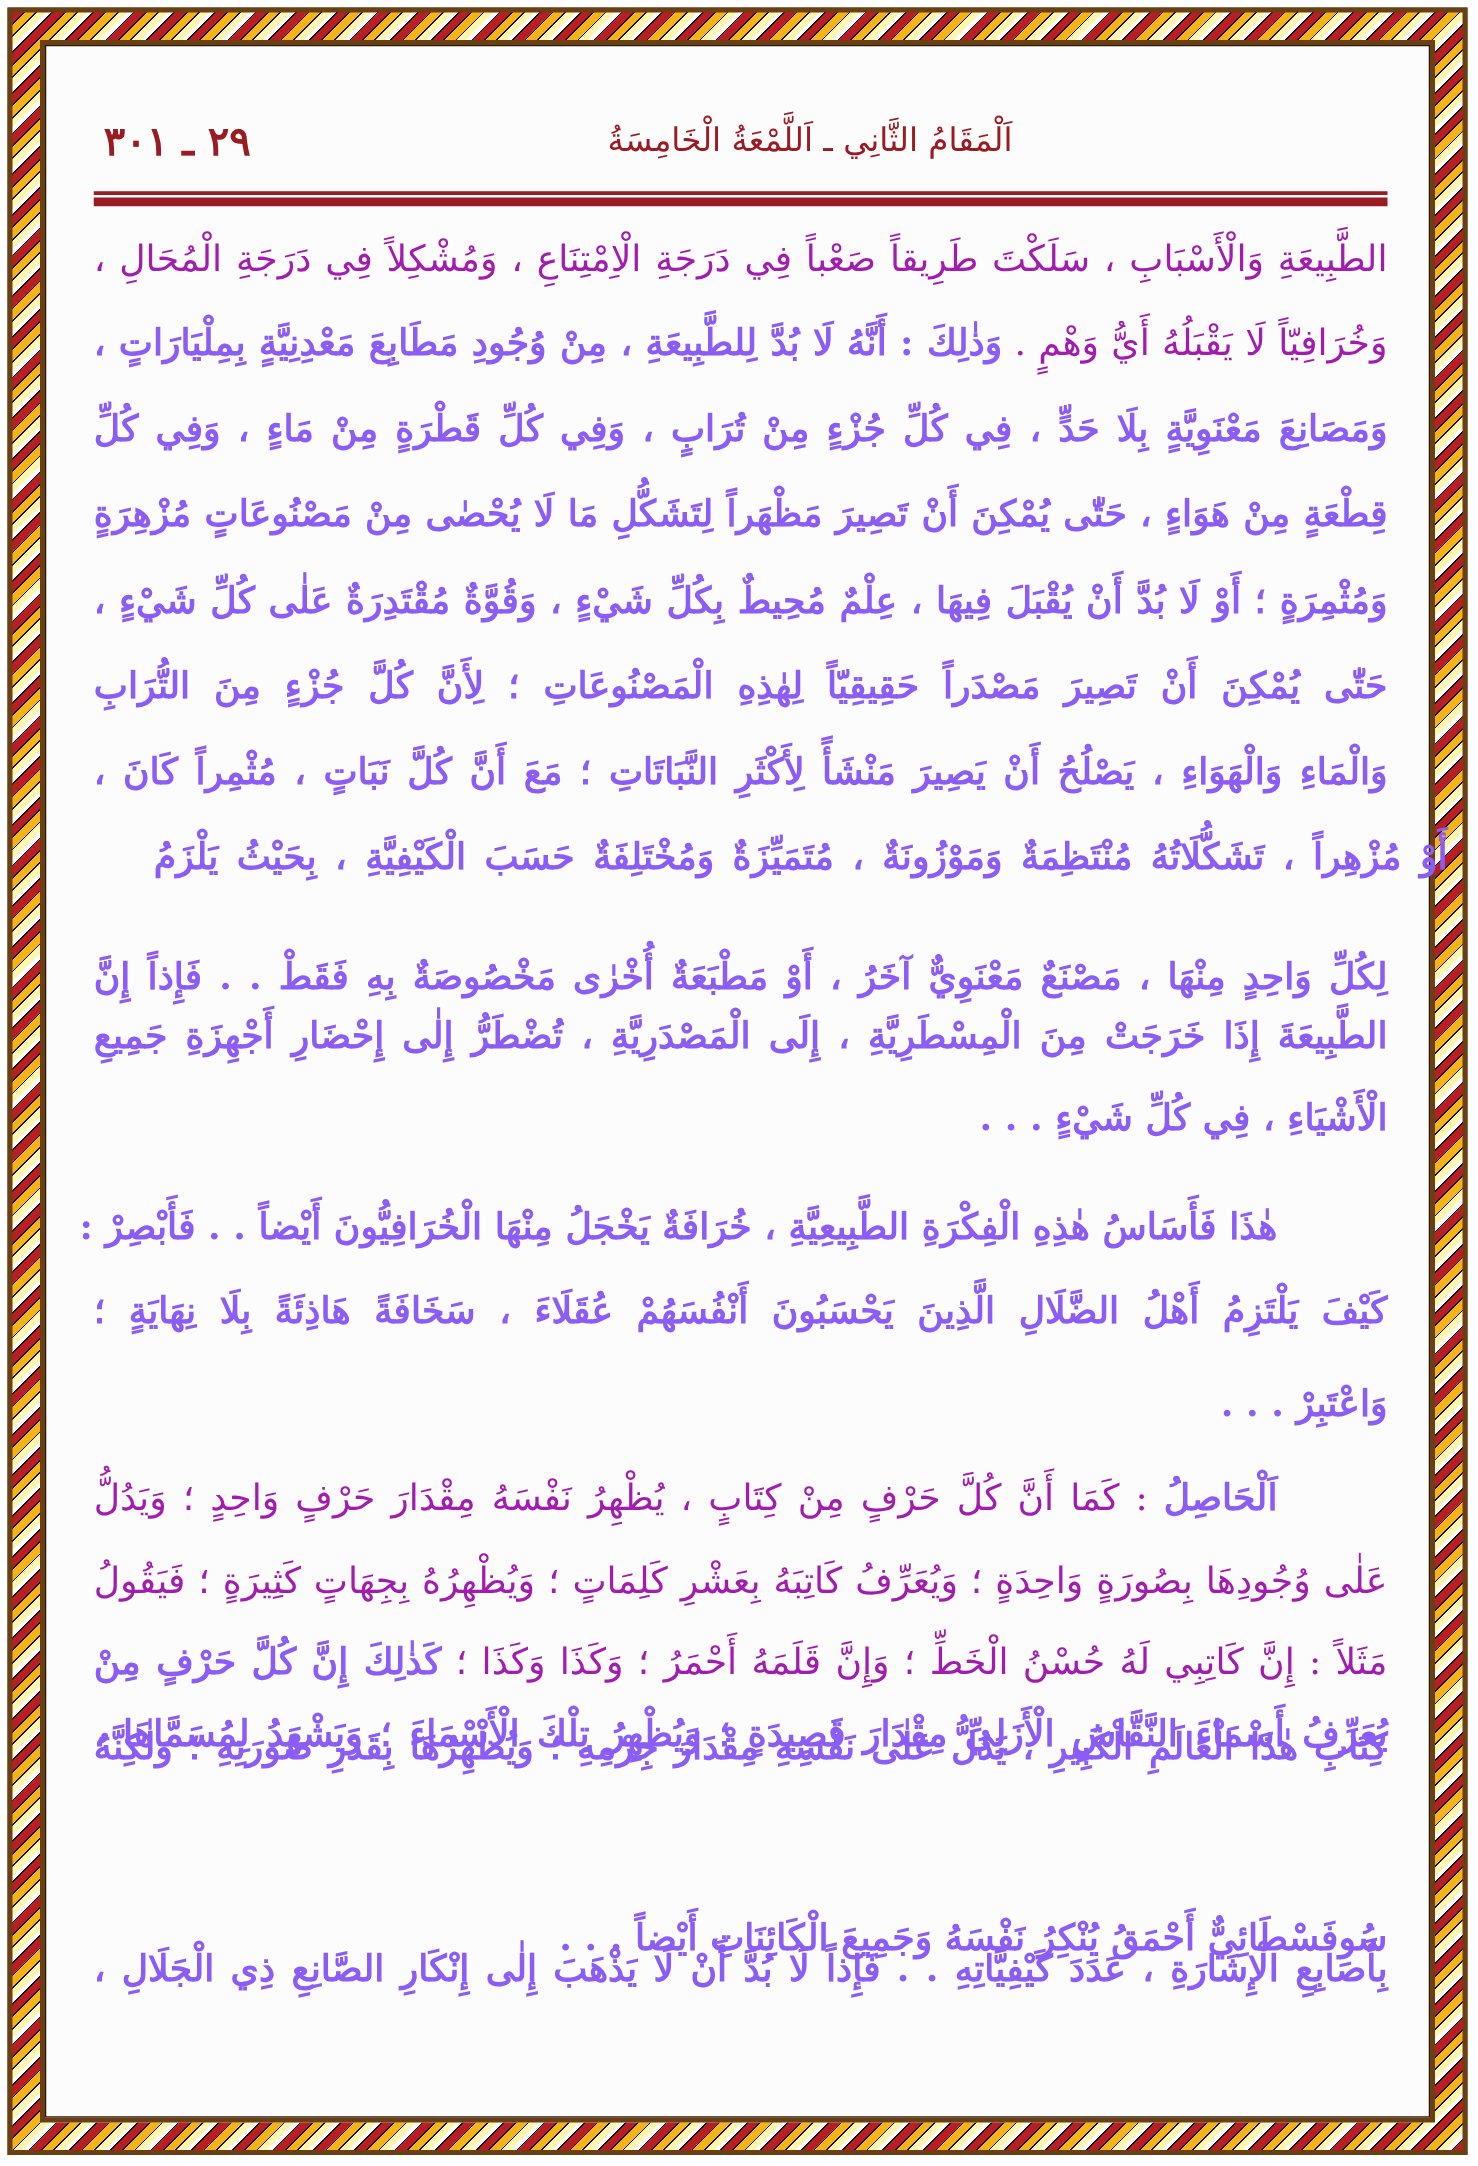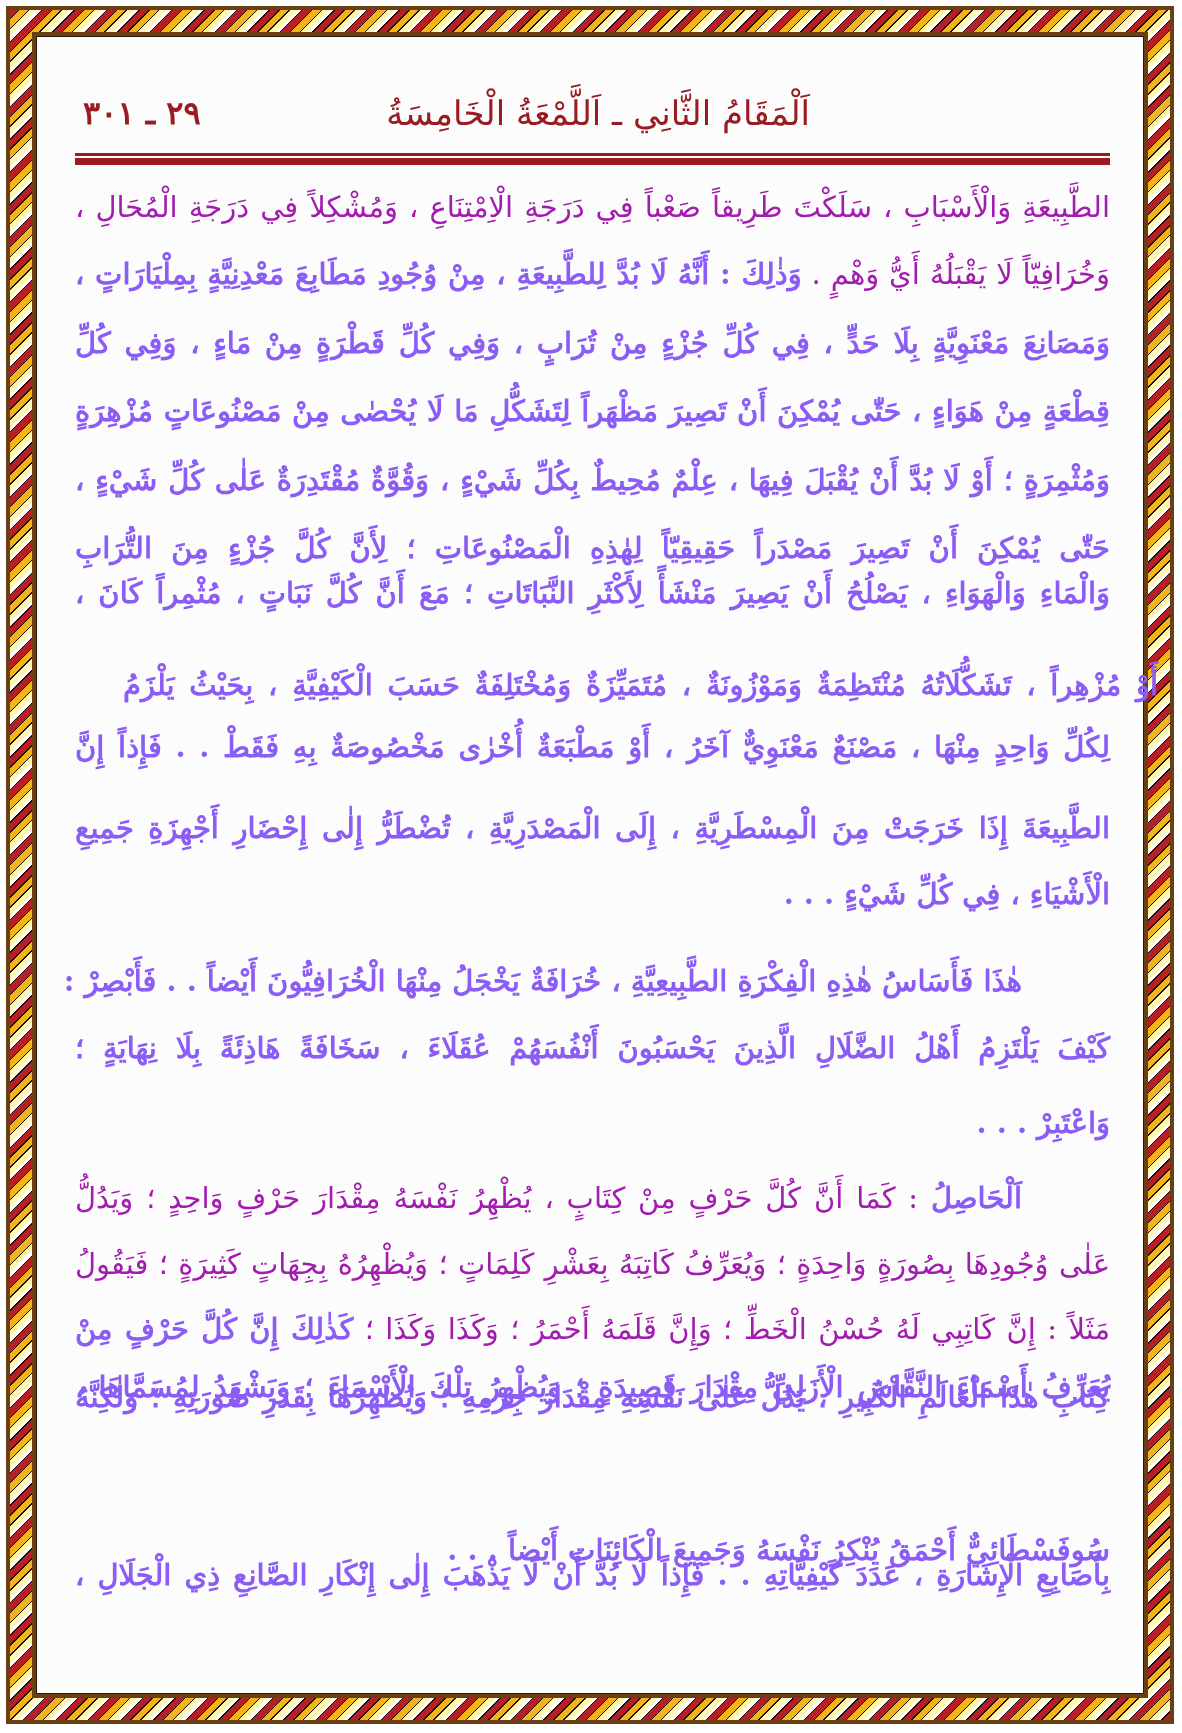--- a/index.html
+++ b/index.html
@@ -36,21 +36,21 @@
     content:""; position:absolute; inset:0; border:1px solid #2a1806;
   }
   .page {
     position:absolute; left:75px; top:0; width:1035px; height:1733px;
     direction:rtl;
   }
   .header {
     position:absolute; top:88px; left:0; width:1035px; height:50px;
   }
   .header-title {
-    position:absolute; right:300px; top:0; font-size:34px; color:#9b1b22;
+    position:absolute; right:300px; top:0; font-size:26px; color:#9b1b22;
     line-height:50px; white-space:nowrap;
   }
   .header-page {
     position:absolute; left:8px; top:0; font-size:32px; color:#9b1b22; font-weight:bold;
     line-height:50px; direction:rtl; white-space:nowrap;
   }
   .rule-thin { position:absolute; top:153px; left:0; width:1035px; height:3px; background:#9b1b22; }
   .rule-thick { position:absolute; top:158px; left:0; width:1035px; height:7px; background:#9b1b22; }
 
   .line {
@@ -78,23 +78,23 @@
   <div class="rule-thin"></div>
   <div class="rule-thick"></div>
 
   <div id="body-text">
       <div class="line" style="top: 177px;"><span class="seg-black">الطَّبِيعَةِ وَالْأَسْبَابِ ، سَلَكْتَ طَرِيقاً صَعْباً فِي دَرَجَةِ الْاِمْتِنَاعِ ، وَمُشْكِلاً فِي دَرَجَةِ الْمُحَالِ ،</span></div>
       <div class="line" style="top: 244px;"><span class="seg-black">وَخُرَافِيّاً لَا يَقْبَلُهُ أَيُّ وَهْمٍ . </span><span class="seg-red">وَذٰلِكَ : أَنَّهُ لَا بُدَّ لِلطَّبِيعَةِ ، مِنْ وُجُودِ مَطَابِعَ مَعْدِنِيَّةٍ بِمِلْيَارَاتٍ ،</span></div>
       <div class="line" style="top: 313px;"><span class="seg-red">وَمَصَانِعَ مَعْنَوِيَّةٍ بِلَا حَدٍّ ، فِي كُلِّ جُزْءٍ مِنْ تُرَابٍ ، وَفِي كُلِّ قَطْرَةٍ مِنْ مَاءٍ ، وَفِي كُلِّ</span></div>
       <div class="line" style="top: 381px;"><span class="seg-red">قِطْعَةٍ مِنْ هَوَاءٍ ، حَتّٰى يُمْكِنَ أَنْ تَصِيرَ مَظْهَراً لِتَشَكُّلِ مَا لَا يُحْصٰى مِنْ مَصْنُوعَاتٍ مُزْهِرَةٍ</span></div>
       <div class="line" style="top: 450px;"><span class="seg-red">وَمُثْمِرَةٍ ؛ أَوْ لَا بُدَّ أَنْ يُقْبَلَ فِيهَا ، عِلْمٌ مُحِيطٌ بِكُلِّ شَيْءٍ ، وَقُوَّةٌ مُقْتَدِرَةٌ عَلٰى كُلِّ شَيْءٍ ،</span></div>
       <div class="line" style="top: 518px;"><span class="seg-red">حَتّٰى يُمْكِنَ أَنْ تَصِيرَ مَصْدَراً حَقِيقِيّاً لِهٰذِهِ الْمَصْنُوعَاتِ ؛ لِأَنَّ كُلَّ جُزْءٍ مِنَ التُّرَابِ</span></div>
-      <div class="line" style="top: 563px;"><span class="seg-red">وَالْمَاءِ وَالْهَوَاءِ ، يَصْلُحُ أَنْ يَصِيرَ مَنْشَأً لِأَكْثَرِ النَّبَاتَاتِ ؛ مَعَ أَنَّ كُلَّ نَبَاتٍ ، مُثْمِراً كَانَ ،</span></div>
+      <div class="line" style="top: 587px;"><span class="seg-red">وَالْمَاءِ وَالْهَوَاءِ ، يَصْلُحُ أَنْ يَصِيرَ مَنْشَأً لِأَكْثَرِ النَّبَاتَاتِ ؛ مَعَ أَنَّ كُلَّ نَبَاتٍ ، مُثْمِراً كَانَ ،</span></div>
       <div class="line" style="top: 655px; margin-left: 48px;"><span class="seg-red">أَوْ مُزْهِراً ، تَشَكُّلَاتُهُ مُنْتَظِمَةٌ وَمَوْزُونَةٌ ، مُتَمَيِّزَةٌ وَمُخْتَلِفَةٌ حَسَبَ الْكَيْفِيَّةِ ، بِحَيْثُ يَلْزَمُ</span></div>
-      <div class="line" style="top: 717px;"><span class="seg-red">لِكُلِّ وَاحِدٍ مِنْهَا ، مَصْنَعٌ مَعْنَوِيٌّ آخَرُ ، أَوْ مَطْبَعَةٌ أُخْرٰى مَخْصُوصَةٌ بِهِ فَقَطْ . . فَإِذاً إِنَّ</span></div>
+      <div class="line" style="top: 751px;"><span class="seg-red">لِكُلِّ وَاحِدٍ مِنْهَا ، مَصْنَعٌ مَعْنَوِيٌّ آخَرُ ، أَوْ مَطْبَعَةٌ أُخْرٰى مَخْصُوصَةٌ بِهِ فَقَطْ . . فَإِذاً إِنَّ</span></div>
       <div class="line" style="top: 798px;"><span class="seg-red">الطَّبِيعَةَ إِذَا خَرَجَتْ مِنَ الْمِسْطَرِيَّةِ ، إِلَى الْمَصْدَرِيَّةِ ، تُضْطَرُّ إِلٰى إِحْضَارِ أَجْهِزَةِ جَمِيعِ</span></div>
       <div class="line last" style="top: 864px;"><span class="seg-red">الْأَشْيَاءِ ، فِي كُلِّ شَيْءٍ . . .</span></div>
       <div class="line indent" style="top: 951px;"><span class="seg-red">هٰذَا فَأَسَاسُ هٰذِهِ الْفِكْرَةِ الطَّبِيعِيَّةِ ، خُرَافَةٌ يَخْجَلُ مِنْهَا الْخُرَافِيُّونَ أَيْضاً . . فَأَبْصِرْ :</span></div>
       <div class="line" style="top: 1018px;"><span class="seg-red">كَيْفَ يَلْتَزِمُ أَهْلُ الضَّلَالِ الَّذِينَ يَحْسَبُونَ أَنْفُسَهُمْ عُقَلَاءَ ، سَخَافَةً هَاذِئَةً بِلَا نِهَايَةٍ ؛</span></div>
       <div class="line last" style="top: 1093px;"><span class="seg-red">وَاعْتَبِرْ . . .</span></div>
       <div class="line indent" style="top: 1168px;"><span class="seg-red">اَلْحَاصِلُ</span><span class="seg-black"> : كَمَا أَنَّ كُلَّ حَرْفٍ مِنْ كِتَابٍ ، يُظْهِرُ نَفْسَهُ مِقْدَارَ حَرْفٍ وَاحِدٍ ؛ وَيَدُلُّ</span></div>
       <div class="line" style="top: 1234px;"><span class="seg-black">عَلٰى وُجُودِهَا بِصُورَةٍ وَاحِدَةٍ ؛ وَيُعَرِّفُ كَاتِبَهُ بِعَشْرِ كَلِمَاتٍ ؛ وَيُظْهِرُهُ بِجِهَاتٍ كَثِيرَةٍ ؛ فَيَقُولُ</span></div>
       <div class="line" style="top: 1299px;"><span class="seg-black">مَثَلاً : إِنَّ كَاتِبِي لَهُ حُسْنُ الْخَطِّ ؛ وَإِنَّ قَلَمَهُ أَحْمَرُ ؛ وَكَذَا وَكَذَا ؛ </span><span class="seg-red">كَذٰلِكَ إِنَّ كُلَّ حَرْفٍ مِنْ</span></div>
       <div class="line" style="top: 1367px;"><span class="seg-red">كِتَابِ هٰذَا الْعَالَمِ الْكَبِيرِ ، يَدُلُّ عَلٰى نَفْسِهِ مِقْدَارَ جِرْمِهِ ؛ وَيُظْهِرُهَا بِقَدَرِ صُورَتِهِ ؛ وَلٰكِنَّهُ</span></div>
       <div class="line" style="top: 1357px;"><span class="seg-red">يُعَرِّفُ أَسْمَاءَ النَّقَّاشِ الْأَزَلِيِّ مِقْدَارَ قَصِيدَةٍ ؛ وَيُظْهِرُ تِلْكَ الْأَسْمَاءَ ؛ وَيَشْهَدُ لِمُسَمَّاهَا ،</span></div>

